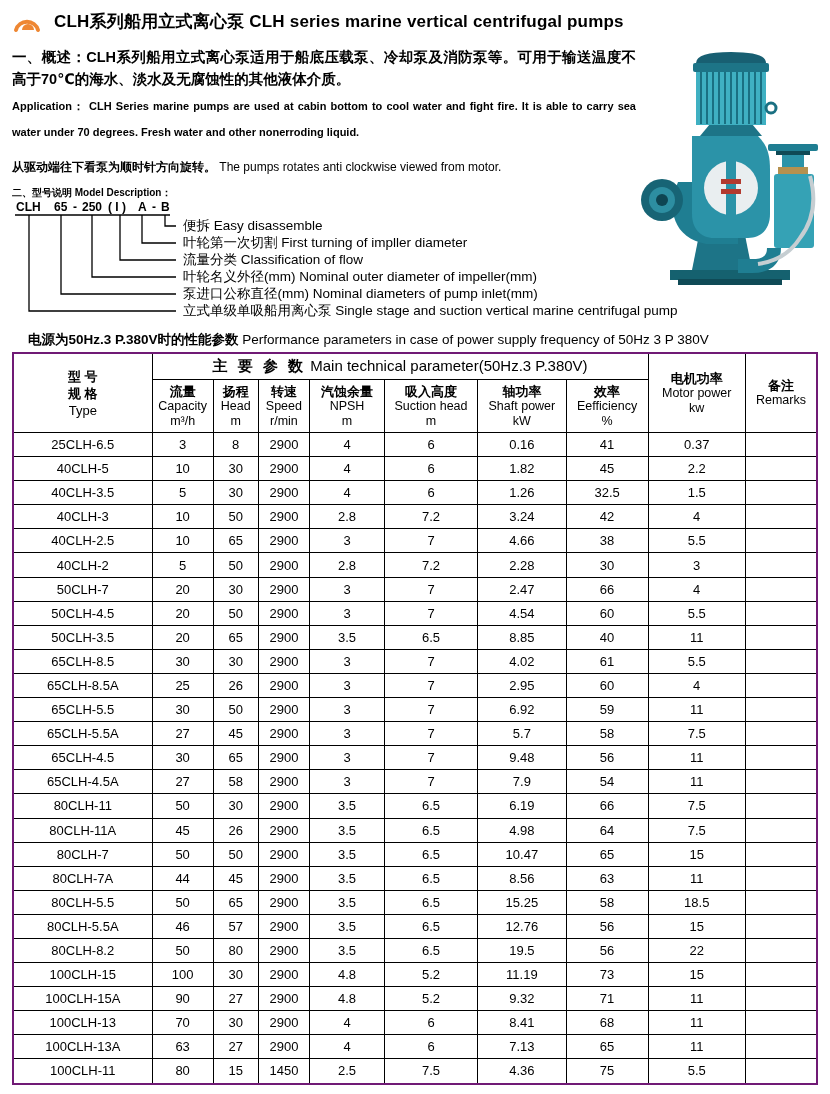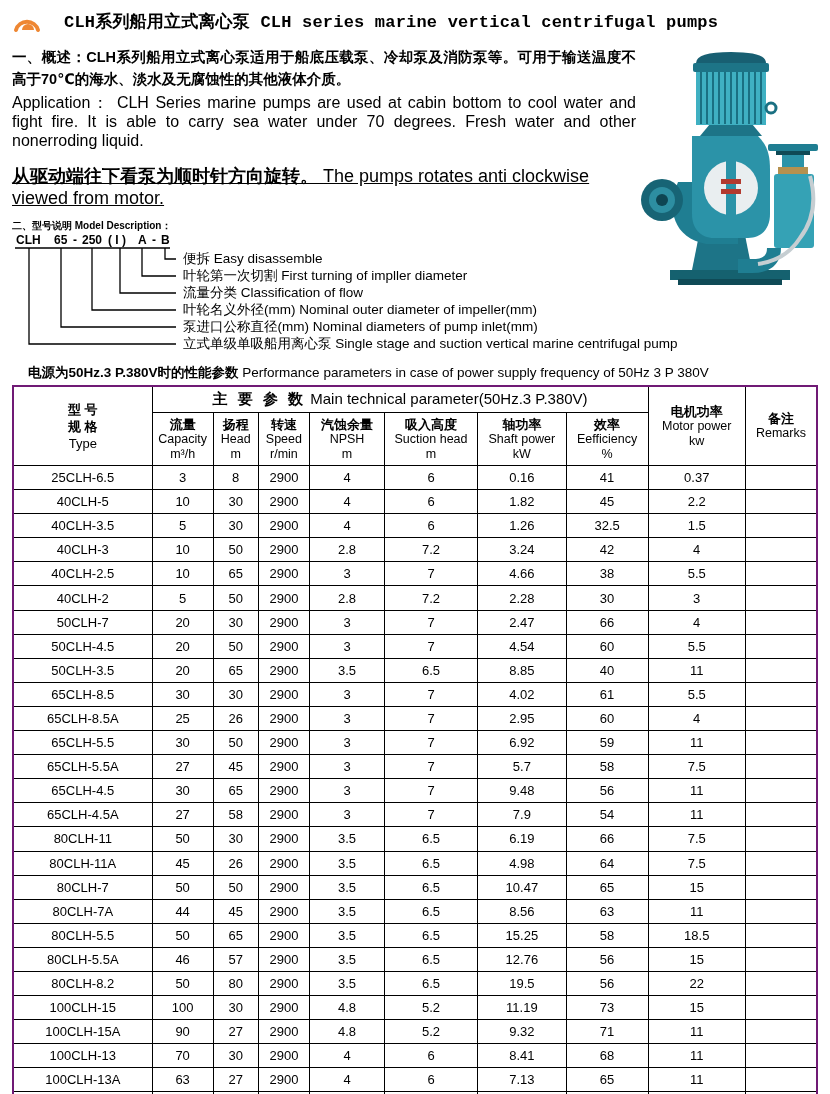--- a/index.html
+++ b/index.html
@@ -4,29 +4,29 @@
 <style>
   html,body{margin:0;padding:0;background:#fff;}
   body{
     width:830px;height:1094px;overflow:hidden;color:#000;
     font-family:"Liberation Sans","DejaVu Sans",sans-serif;
     -webkit-font-smoothing:antialiased;
   }
   .page{position:relative;width:830px;height:1094px;box-sizing:border-box;padding:8px 12px;}
 
   
-  .hdr{display:flex;align-items:center;gap:22px;margin-top:2px;font-family:Liberation Mono, monospace;}
+  .hdr{display:flex;align-items:center;gap:12px;margin-top:2px;}
   .hdr h1{font-size:17px;font-weight:bold;margin:0;letter-spacing:0.2px;}
   .arc-icon{width:30px;height:22px;flex:0 0 auto;}
 
   
   .intro{margin-right:182px;}
   .p-zh{font-size:14.5px;font-weight:bold;line-height:22px;text-align:justify;margin:13px 0 0;}
-  .p-en{font-size:16px;font-weight:normal;line-height:19px;text-align:justify;margin:3px 0 0;}
-  .p-rot{font-size:18px;margin:14px 0 0;text-decoration:underline;}
+  .p-en{font-size:11px;font-weight:bold;line-height:26px;text-align:justify;margin:3px 0 0;}
+  .p-rot{font-size:12px;margin:14px 0 0;}
   .p-rot .zh{font-weight:bold;}
 
   
   .photo{position:absolute;top:52px;right:8px;width:182px;height:238px;margin:0;}
 
   
   .model-title{font-size:10px;font-weight:bold;margin:10px 0 0;}
   .diagram{margin:0;}
   .diagram text{fill:#000;}
   .diagram .code{font-size:12px;font-weight:bold;}

